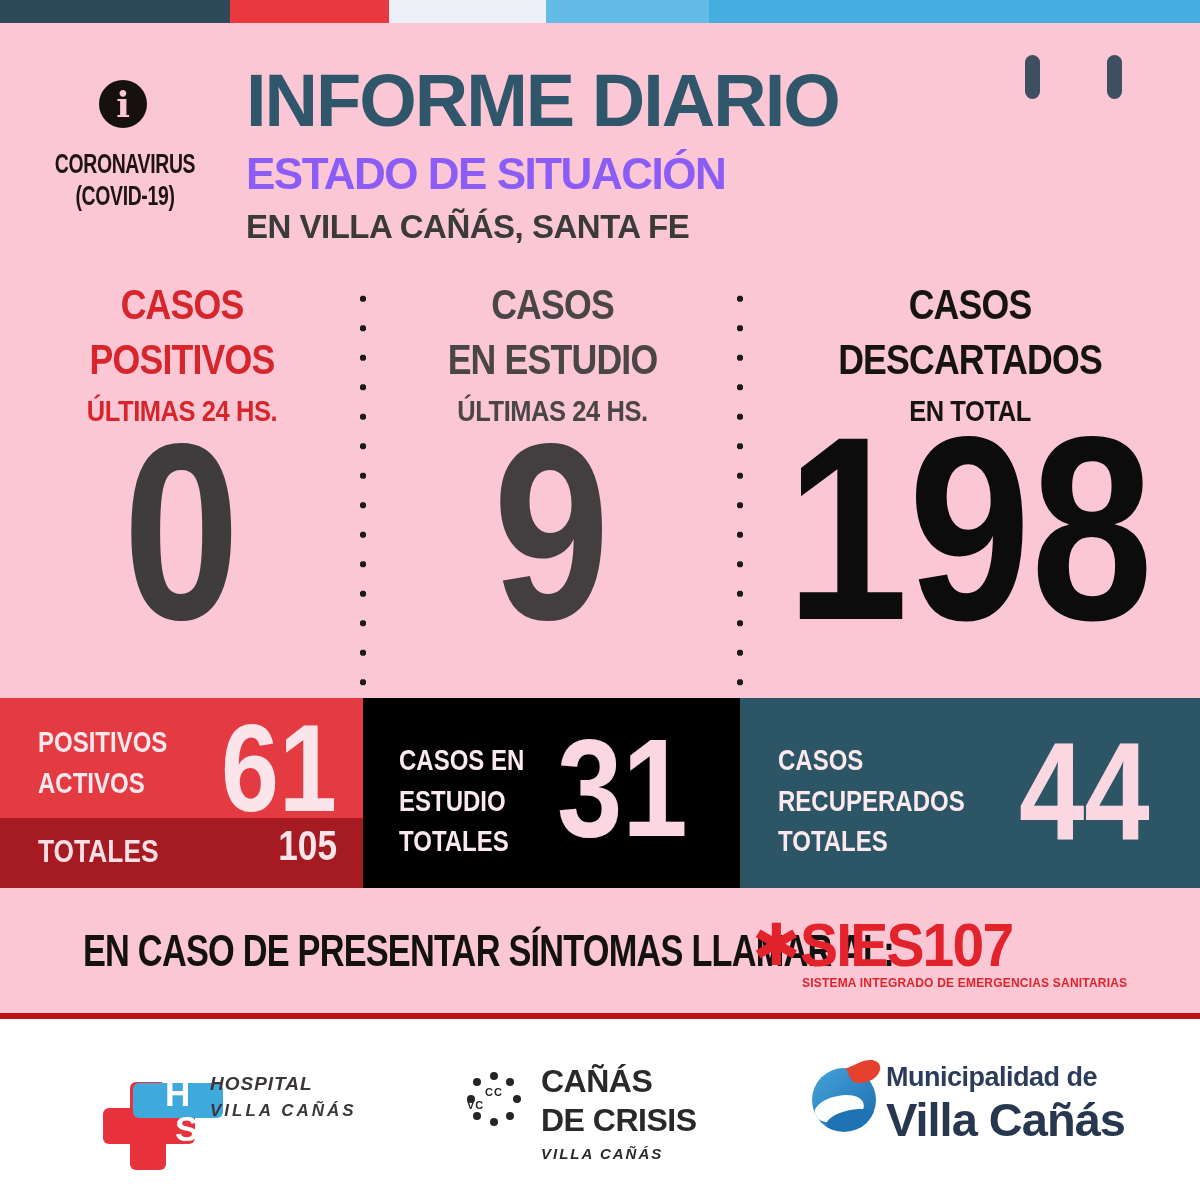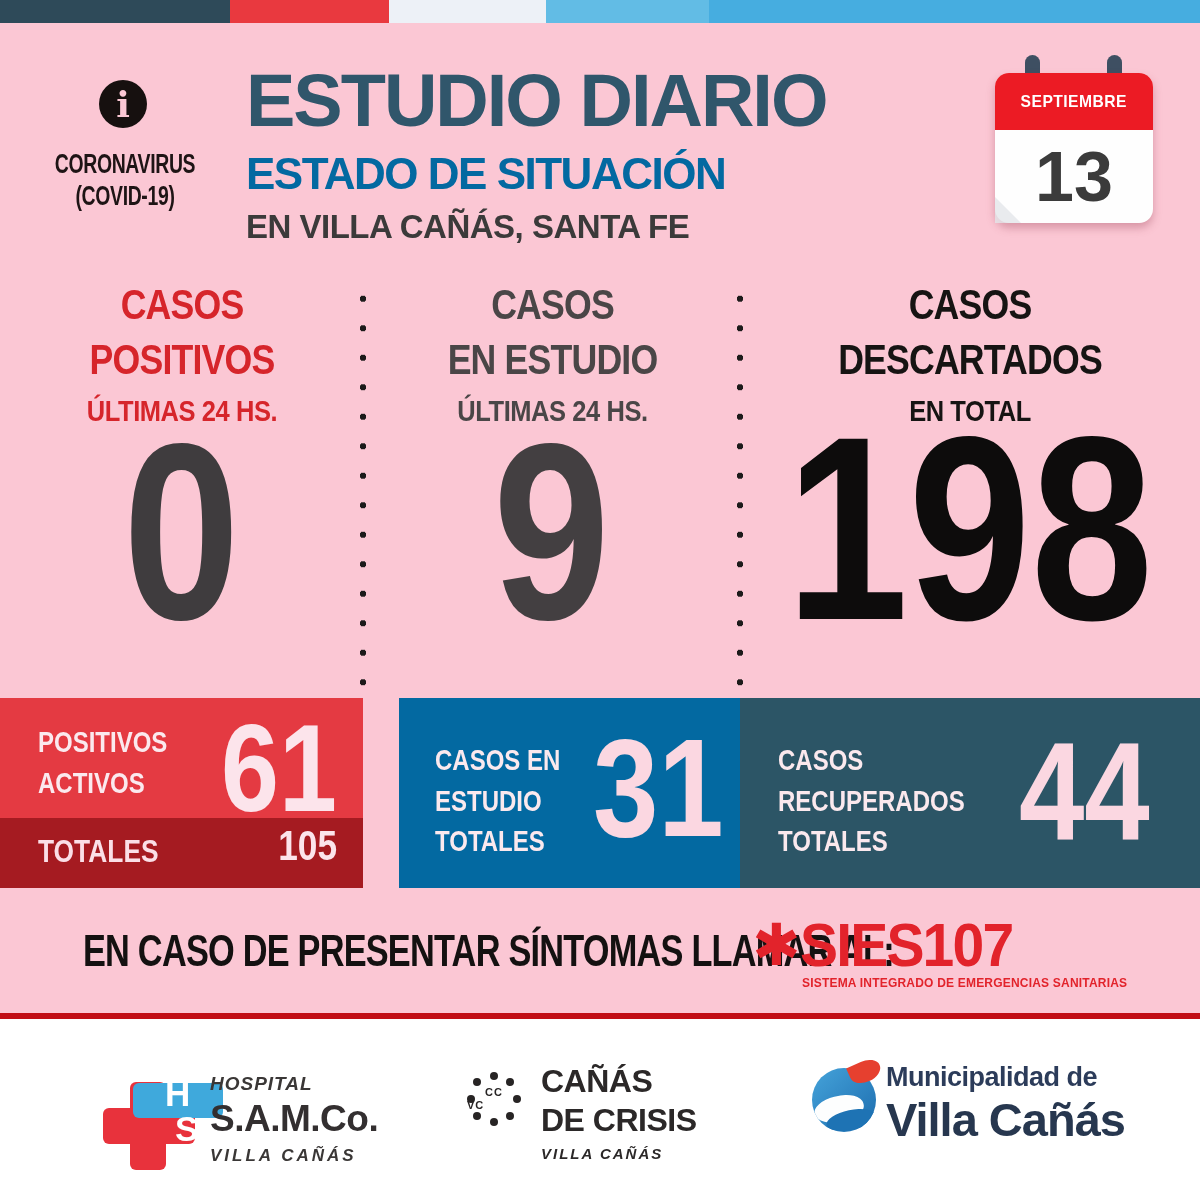--- a/index.html
+++ b/index.html
@@ -24,21 +24,21 @@
   .numC{display:inline-block;transform:scaleX(.84);transform-origin:50% 50%;}
   .numR{display:inline-block;transform:scaleX(.84);transform-origin:100% 50%;}
   
   .info-circle{left:99px;top:80px;width:48px;height:48px;border-radius:50%;background:#16100F;
     color:#FBC7D4;display:flex;align-items:center;justify-content:center;
     font-family:"DejaVu Serif","Liberation Serif",serif;font-weight:bold;font-size:36px;}
   .virus-label{left:20px;top:148px;width:210px;text-align:center;color:#1E1415;font-weight:bold;
     font-size:27px;line-height:1.2;letter-spacing:-.5px;transform:scaleX(.72);transform-origin:50% 0;}
   .title-block{left:246px;top:64px;}
   .title-main{font-size:74px;font-weight:bold;color:#30566B;letter-spacing:-2px;line-height:1;margin:0;}
-  .title-sub{font-size:44px;font-weight:bold;color:#0369a1;letter-spacing:-1.5px;line-height:1;margin:14px 0 0 0;}
+  .title-sub{font-size:44px;font-weight:bold;color:#8b5cf6;letter-spacing:-1.5px;line-height:1;margin:14px 0 0 0;}
   .title-loc{font-size:33px;font-weight:bold;color:#3B3A3A;letter-spacing:-.5px;line-height:1;margin:14px 0 0 0;}
   
   .calendar{left:995px;top:53px;width:158px;height:178px;}
   .cal-peg{position:absolute;width:15px;height:44px;border-radius:8px;background:#3E4F62;top:2px;}
   .cal-peg.p1{left:30px;} .cal-peg.p2{left:112px;}
   .cal-card{position:absolute;left:0;top:20px;width:158px;height:150px;border-radius:14px;
     background:#FEFEFE;box-shadow:0 5px 8px rgba(150,60,80,.35);}
   .cal-header{position:absolute;left:0;top:0;width:158px;height:57px;border-radius:14px 14px 0 0;
     background:#EC1B24;color:#fff;display:flex;align-items:center;justify-content:center;
     font-weight:bold;font-size:17px;letter-spacing:.5px;}
@@ -59,21 +59,21 @@
   .bv2{left:363px;top:408px;width:377px;font-size:250px;color:#433F41;}
   .bv3{left:740px;top:398px;width:460px;font-size:262px;color:#0D0C0C;}
   .vsep{position:absolute;top:284px;width:6px;height:414px;background-repeat:repeat-y;
     background-image:radial-gradient(circle 3px,#1C1A1A 97%,rgba(0,0,0,0) 100%);
     background-size:6px 29.5px;background-position:center 0;}
   .vs1{left:360px;} .vs2{left:737px;}
   
   .band{position:absolute;overflow:hidden;}
   .band-pos{left:0;top:698px;width:363px;height:120px;background:#E43A42;}
   .band-pos-total{left:0;top:818px;width:363px;height:70px;background:#A51B21;}
-  .band-study{left:363px;top:698px;width:377px;height:190px;background:#0369a1;margin-left:36px;}
+  .band-study{left:363px;top:698px;width:377px;height:190px;background:#000000;}
   .band-rec{left:740px;top:698px;width:460px;height:190px;background:#2C5566;}
   .band .lbl{position:absolute;font-weight:bold;color:#FBE9EE;font-size:30px;line-height:1.35;letter-spacing:0;}
   .band-pos .lbl{left:38px;top:24px;}
   .band-study .lbl{left:36px;top:42px;}
   .band-rec .lbl{left:38px;top:42px;}
   .band-pos .val{position:absolute;right:26px;top:8px;font-size:124px;font-weight:bold;color:#FCE4EB;line-height:1;}
   .band-pos-total .lbl2{position:absolute;left:38px;top:16px;font-size:31px;font-weight:bold;color:#FBDFE7;
     transform:scaleX(.85);transform-origin:0 50%;}
   .band-pos-total .val2{position:absolute;right:26px;top:7px;font-size:42px;font-weight:bold;color:#FCE4EB;line-height:1;}
   .band-study .val{position:absolute;right:52px;top:20px;font-size:140px;font-weight:bold;color:#FBD7E1;line-height:1;}
@@ -140,35 +140,28 @@
 
   <div class="abs info-circle">
     <span>i</span>
   </div>
   <div class="abs virus-label">
     <div>CORONAVIRUS</div>
     <div>(COVID-19)</div>
   </div>
 
   <div class="abs title-block">
-    <div class="title-main">ESTUDIO DIARIO</div>
+    <div class="title-main">INFORME DIARIO</div>
     <div class="title-sub">ESTADO DE SITUACIÓN</div>
     <div class="title-loc">EN VILLA CAÑÁS, SANTA FE</div>
   </div>
 
   <div class="abs calendar">
     <div class="cal-peg p1"></div>
     <div class="cal-peg p2"></div>
-    <div class="cal-card">
-      <div class="cal-header">
-        <span>SEPTIEMBRE</span>
-      </div>
-      <div class="cal-day">13</div>
-      <div class="cal-fold"></div>
-    </div>
   </div>
 
   <div class="col-head ch1">
     <div class="sqzC2">
       <div class="l">CASOS</div>
       <div class="l">POSITIVOS</div>
       <div class="p">ÚLTIMAS 24 HS.</div>
     </div>
   </div>
   <div class="col-head ch2">
@@ -250,21 +243,20 @@
   <div class="abs samco-icon">
     <div class="bar rv"></div>
     <div class="bar rh"></div>
     <div class="bar bv"></div>
     <div class="bar bh"></div>
     <div class="mono monoH">H</div>
     <div class="mono monoS">S</div>
   </div>
   <div class="abs samco-text">
     <div class="samco-l1">HOSPITAL</div>
-    <div class="samco-l2">S.A.M.Co.</div>
     <div class="samco-l3">VILLA CAÑÁS</div>
   </div>
 
   <div class="abs comite-icon">
     <div class="dot" style="left:23px;top:0;"></div>
     <div class="dot" style="left:39px;top:6px;"></div>
     <div class="dot" style="left:46px;top:23px;"></div>
     <div class="dot" style="left:39px;top:40px;"></div>
     <div class="dot" style="left:23px;top:46px;"></div>
     <div class="dot" style="left:6px;top:40px;"></div>

